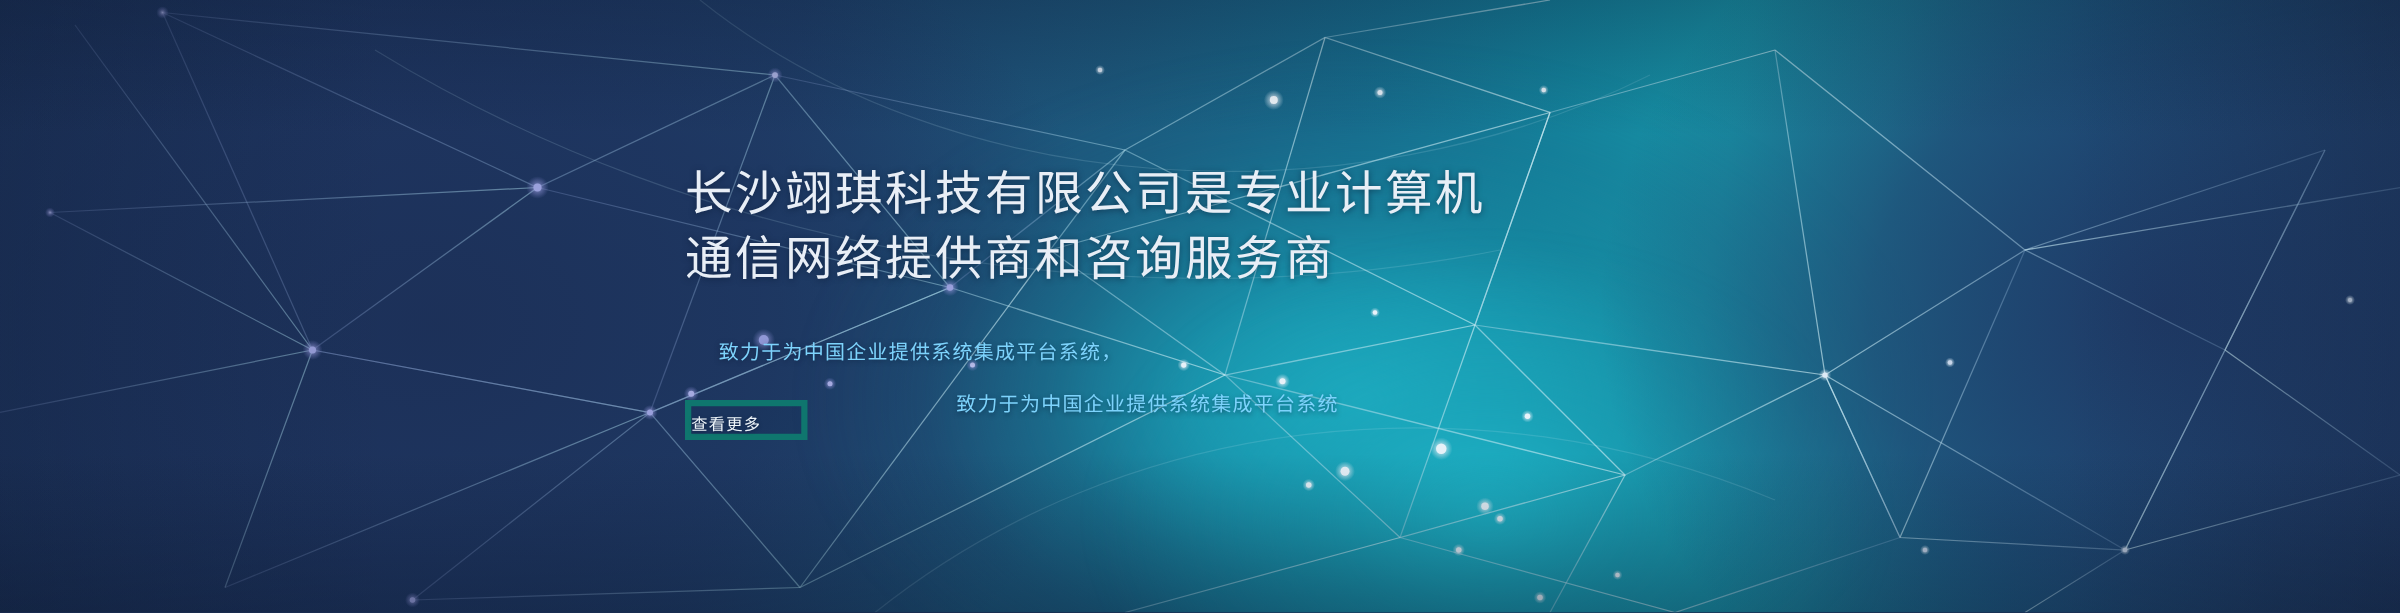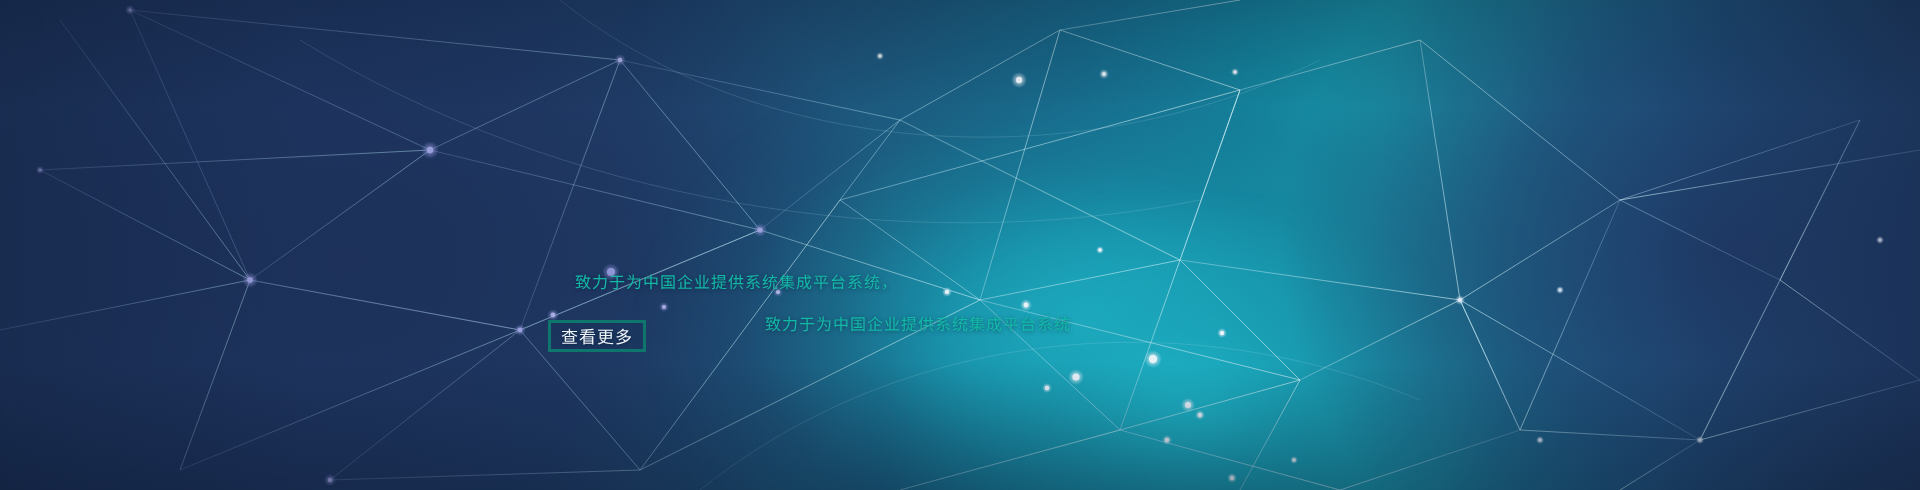--- a/index.html
+++ b/index.html
@@ -123,45 +123,45 @@
     font-weight: 400;
     text-shadow: 0 1px 5px rgba(8,22,46,0.55);
     white-space: nowrap;
   }
   .headline .hl-line { display: block; }
 
   .subtext {
     position: absolute;
     left: 575px;
     top: 262px;
-    color: #14b8a6;
+    color: #7dd3fc;
     font-size: 16px;
     line-height: 42px;
     letter-spacing: 1px;
     font-weight: 400;
     text-shadow: 0 1px 4px rgba(8,22,46,0.5);
     white-space: nowrap;
   }
   .subtext .sub-line { display: block; }
   .subtext .sub-line.indent { padding-left: 190px; }
 
   .cta-button {
     position: absolute;
     left: 548px;
     top: 320px;
     width: 98px;
     height: 32px;
     box-sizing: border-box;
-    border: 3px solid #0f766e;
+    border: 5px solid #0f766e;
     background: rgba(20,46,84,0.22);
     color: #eef5fa;
-    font-size: 17px;
+    font-size: 13px;
     letter-spacing: 1px;
     line-height: 30px;
-    text-align: center;
+    text-align: left;
     cursor: pointer;
     text-shadow: 0 1px 3px rgba(8,22,46,0.6);
   }
 </style>
 </head>
 <body>
 
 <div class="banner">
 
   <div class="bg-base"></div>
@@ -325,20 +325,24 @@
       <circle cx="1880" cy="240" r="1.7" fill="#c8d6ea"></circle>
       <circle cx="880" cy="56" r="4" fill="url(#nodeGlowLight)"></circle>
       <circle cx="880" cy="56" r="1.8" fill="#dfeaf6"></circle>
     </g>
   </svg>
 
   <div class="bg-vignette"></div>
 
   <div class="content">
 
+    <div class="headline">
+      <span class="hl-line">长沙翊琪科技有限公司是专业计算机</span>
+      <span class="hl-line">通信网络提供商和咨询服务商</span>
+    </div>
 
     <div class="subtext">
       <span class="sub-line">致力于为中国企业提供系统集成平台系统，</span>
       <span class="sub-line indent">致力于为中国企业提供系统集成平台系统</span>
     </div>
 
     <div class="cta-button">查看更多</div>
 
   </div>
 </div>

